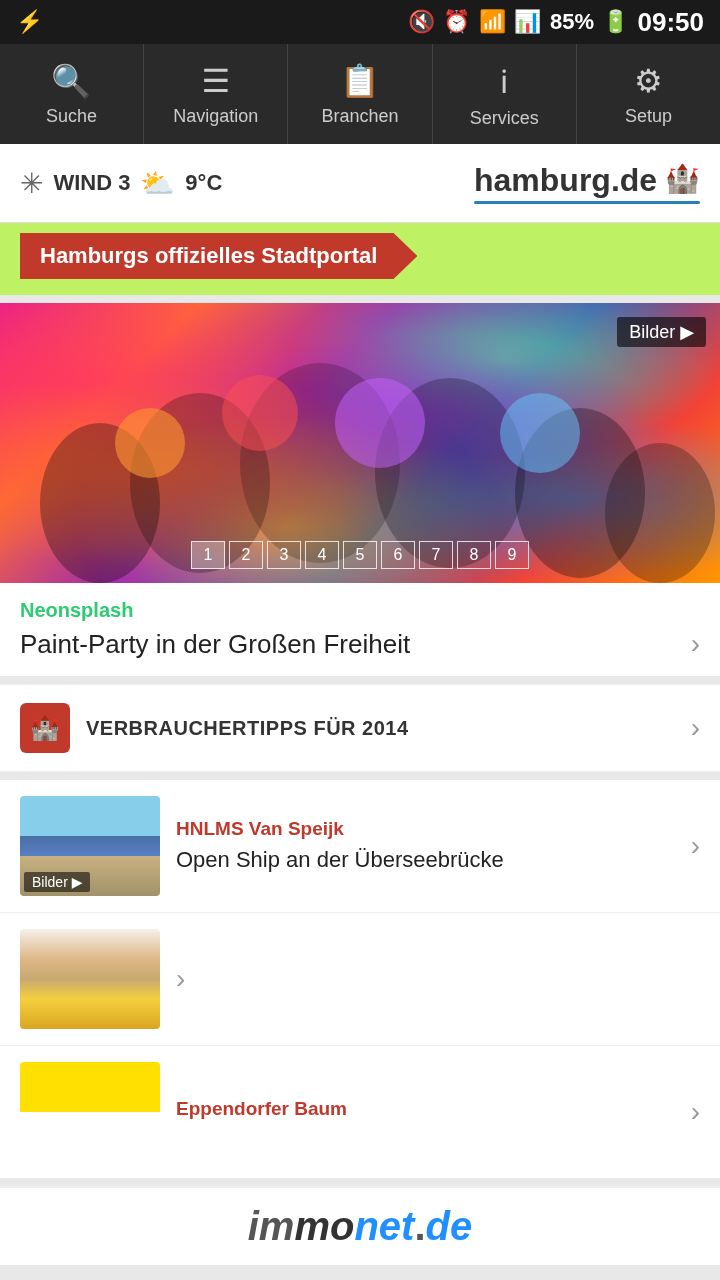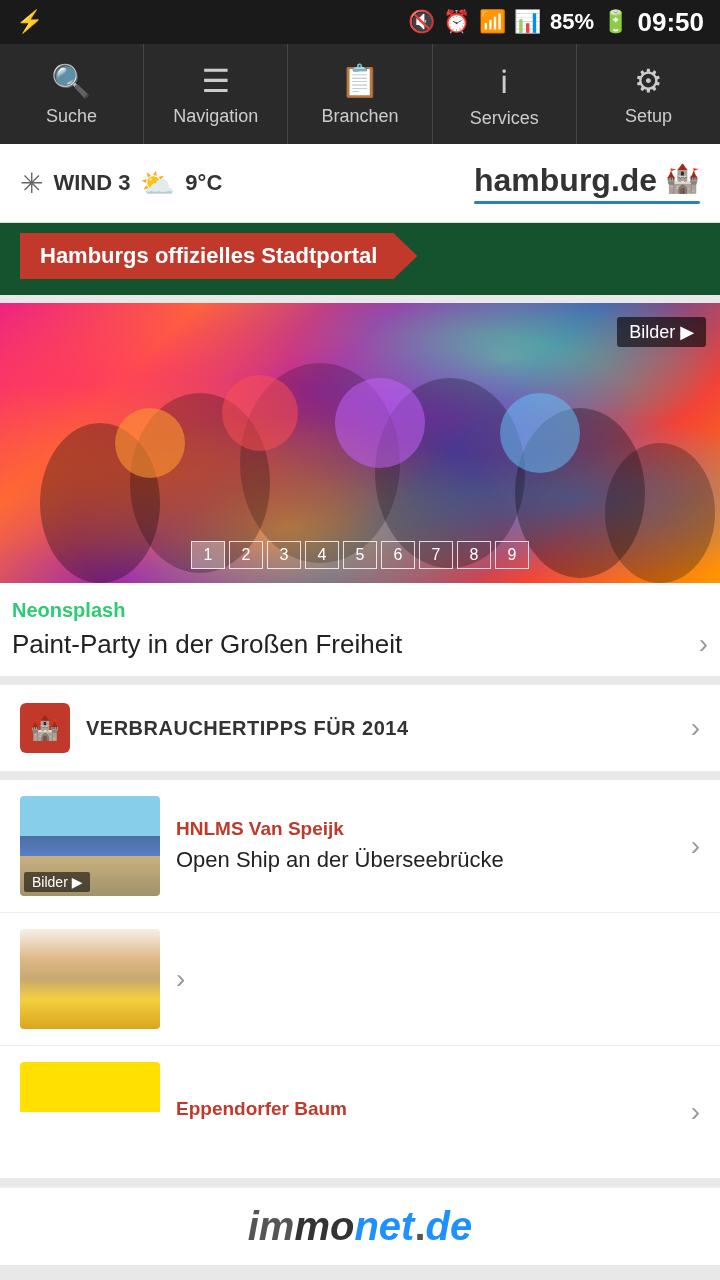--- a/index.html
+++ b/index.html
@@ -97,21 +97,21 @@
       color: white;
       font-size: 22px;
       font-weight: bold;
       padding: 10px 20px;
       display: inline-block;
       clip-path: polygon(0 0, 94% 0, 100% 50%, 94% 100%, 0 100%);
       padding-right: 40px;
     }
     .banner-row {
       padding: 10px 20px 16px 20px;
-      background: #14532d;
+      background: #bef264;
     }
 
     
     .main-card {
       background: white;
       margin: 8px 0;
     }
     .image-container {
       position: relative;
       width: 100%;
@@ -168,21 +168,21 @@
       justify-content: center;
       border: 1px solid rgba(255,255,255,0.8);
       color: white;
       font-size: 16px;
       cursor: pointer;
     }
     .page-dot.active {
       background: rgba(255,255,255,0.3);
     }
     .card-content {
-      padding: 16px 12px;
+      padding: 16px 20px;
     }
     .card-subtitle {
       color: #2ecc71;
       font-size: 20px;
       font-weight: bold;
       margin-bottom: 6px;
     }
     .card-title {
       color: #222;
       font-size: 26px;

